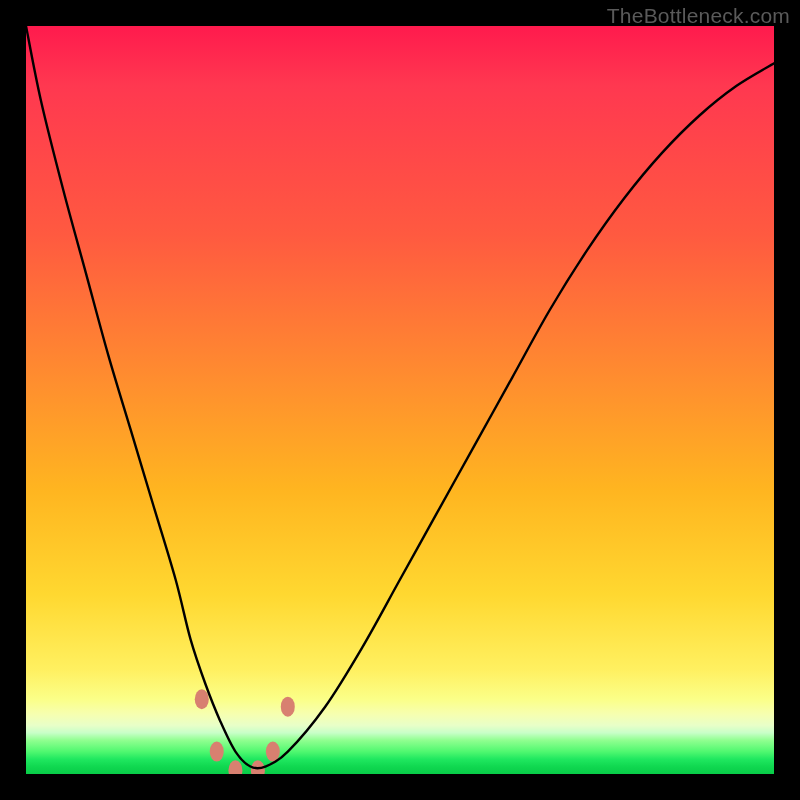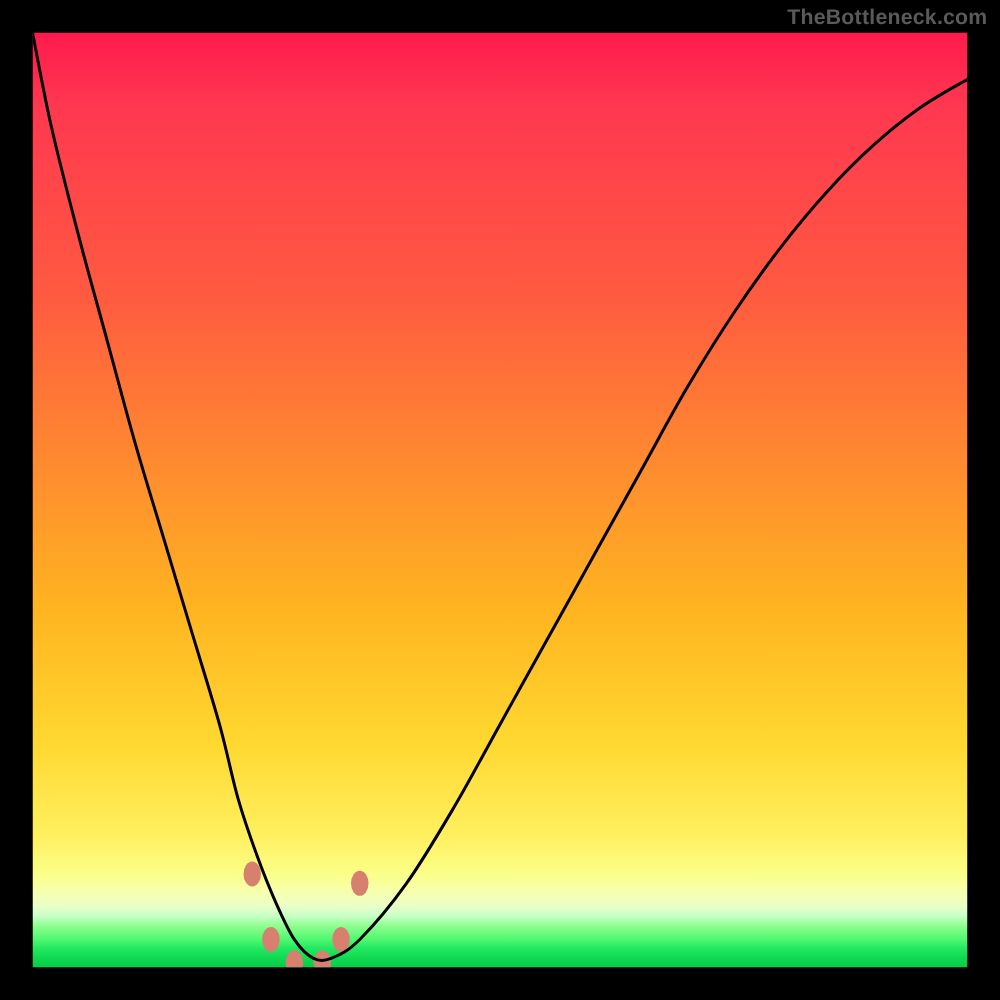--- a/index.html
+++ b/index.html
@@ -52,22 +52,22 @@
   }
   .curve-layer {
     position: absolute;
     inset: 0;
   }
   .watermark {
     position: absolute;
     top: 4px;
     right: 10px;
     color: #5a5a5a;
-    font-size: 17px;
-    font-weight: 700;
+    font-size: 21px;
+    font-weight: 400;
     letter-spacing: 0.2px;
     user-select: none;
   }
 </style>
 </head>
 <body>
 
 <div class="frame">
   <div class="plot">
     <div class="gradient"></div>

